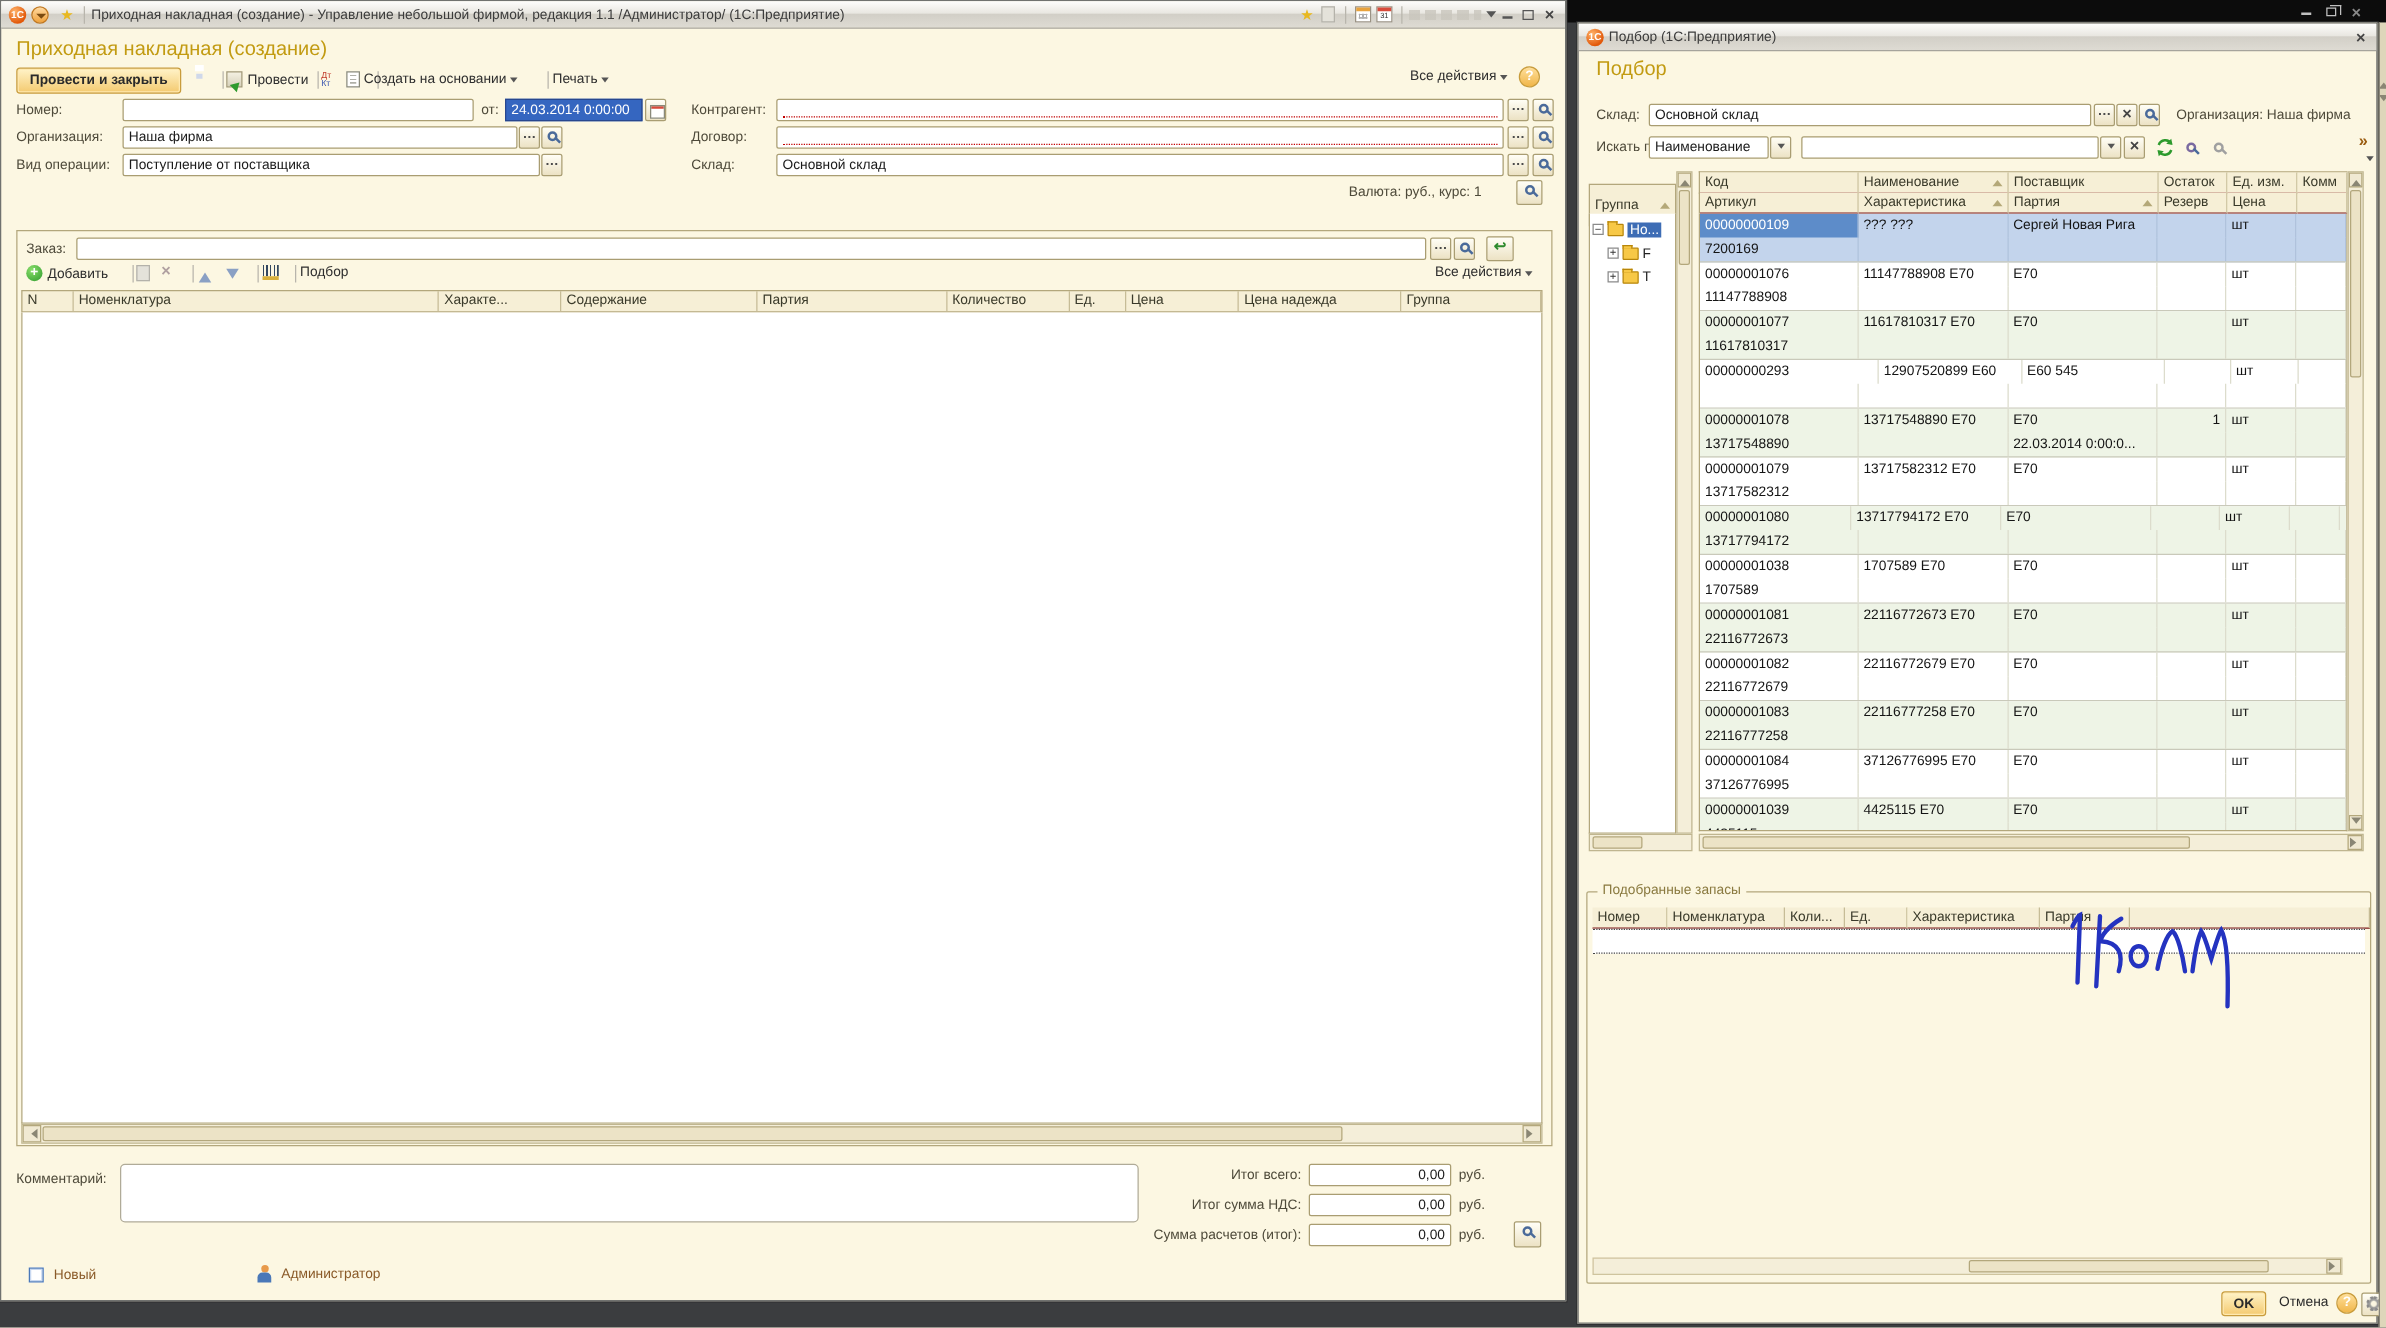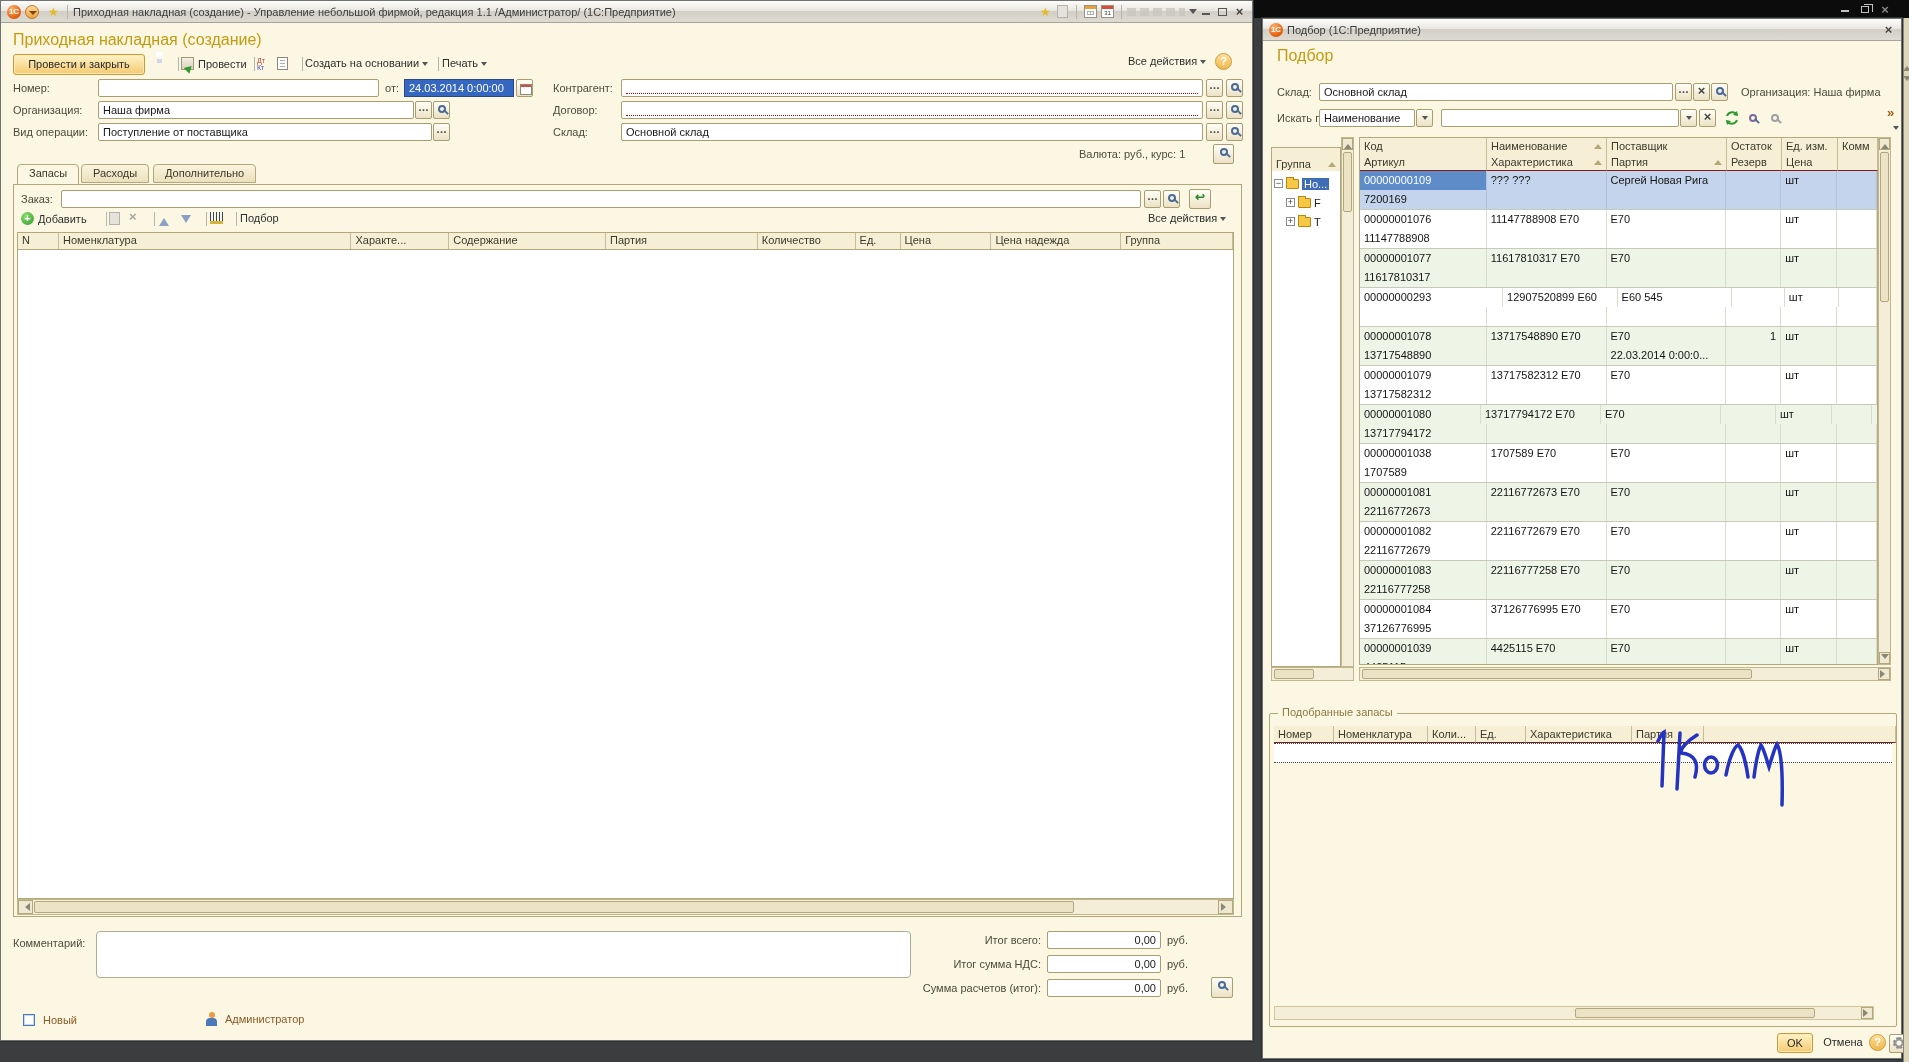--- a/index.html
+++ b/index.html
@@ -43,21 +43,21 @@
   .pg-title { font-size:16px; color:#c29b12; }
   .lbl { color:#4e4a3a; }
   .fld { background:#fff; border:1px solid #a99d72; border-radius:2px; height:18px; font-size:11px; padding:1px 4px; line-height:14px; color:#1a1a1a; overflow:hidden; white-space:nowrap; }
   .req::after { content:""; position:absolute; left:4px; right:4px; bottom:2px; border-bottom:1px dotted #c00000; }
   .sbtn { background:linear-gradient(#fffef6,#ece2c4); border:1px solid #a99d72; border-radius:2px; height:18px; width:17px; text-align:center; color:#4a4a4a; line-height:14px; }
   .dots::after { content:"…"; position:relative; top:-2px; font-weight:bold; }
   .mag { width:8px; height:8px; border:2px solid #4a6a9a; border-radius:50%; position:relative; display:inline-block; margin-top:3px; }
   .mag::after { content:""; position:absolute; width:6px; height:2px; background:#4a6a9a; transform:rotate(45deg); right:-5px; bottom:-2px; }
   .mag.gray, .mag.gray::after { border-color:#a0a0a0; background-color:transparent; }
   .mag.gray::after { background:#a0a0a0; }
-  .ybtn { background:linear-gradient(#fff3c8,#f4ca70); border:1px solid #c89c3c; border-radius:3px; box-shadow:inset 0 0 0 1px #ffe9b0; font-weight:normal; color:#2a2a2a; text-align:center; }
+  .ybtn { background:linear-gradient(#fff3c8,#f4ca70); border:1px solid #c89c3c; border-radius:3px; box-shadow:inset 0 0 0 1px #ffe9b0; font-weight:bold; color:#2a2a2a; text-align:center; }
   .flatbtn { color:#2a2a2a; text-align:center; }
   .help-circle { width:17px; height:17px; border-radius:50%; background:linear-gradient(#ffdf9a,#f0b64a); border:1px solid #c89c3c; color:#fff; font-weight:bold; text-align:center; line-height:15px; }
   .caret-sm { display:inline-block; width:0; height:0; border:3px solid transparent; border-top:4px solid #555; margin-left:3px; position:relative; top:2px; }
   .toolbtn { display:flex; align-items:center; color:#2e2e2e; }
   .flop { width:13px; height:13px; background:#3a6ab8; border-radius:2px; position:relative; }
   .flop::before { content:""; position:absolute; left:3px; bottom:1px; width:7px; height:5px; background:#fff; }
   .flop::after { content:""; position:absolute; left:4px; top:1px; width:5px; height:4px; background:#cfd8ea; }
   .posti { width:13px; height:13px; background:linear-gradient(#f4f0e2,#d8d2bc); border:1px solid #a09878; position:relative; }
   .posti::after { content:""; position:absolute; right:-3px; bottom:-2px; width:0; height:0; border:4px solid transparent; border-left:7px solid #2d9a2d; transform:rotate(-45deg); }
   .dtkt { font-size:7px; line-height:7px; text-align:left; }
@@ -192,21 +192,21 @@
     </div>
   <div class="abs tb-sep" style="left:248px;top:56px;"></div>
   <div class="abs dtkt" style="left:256px;top:56px;">
       <div class="dt">Дт</div>
       <div class="kt">Кт</div>
     </div>
   <div class="abs" style="left:276px;top:56px;">
       <span class="doc-ico" style="display:block;"></span>
     </div>
   <div class="abs tb-sep" style="left:296px;top:56px;"></div>
-  <div class="abs toolbtn" style="left:304px;top:56px;text-align:right;">
+  <div class="abs toolbtn" style="left:290px;top:56px;text-align:right;">
       <span>Создать на основании</span>
       <span class="caret-sm"></span>
     </div>
   <div class="abs tb-sep" style="left:432px;top:56px;"></div>
   <div class="abs toolbtn" style="left:441px;top:56px;">
       <span>Печать</span>
       <span class="caret-sm"></span>
     </div>
 
   <div class="abs lbl" style="left:12px;top:81px;">Номер:</div>
@@ -232,25 +232,20 @@
   <div class="abs fld" style="left:97px;top:122px;width:334px;">Поступление от поставщика</div>
   <div class="abs sbtn dots" style="left:432px;top:122px;"></div>
   <div class="abs lbl" style="left:552px;top:125px;">Склад:</div>
   <div class="abs fld" style="left:620px;top:122px;width:582px;">Основной склад</div>
   <div class="abs sbtn dots" style="left:1205px;top:122px;"></div>
   <div class="abs sbtn" style="left:1225px;top:122px;"><span class="mag"></span></div>
 
   <div class="abs lbl" style="left:1078px;top:147px;">Валюта: руб., курс: 1</div>
   <div class="abs sbtn" style="left:1212px;top:143px;width:21px;height:20px;"><span class="mag"></span></div>
 
-  <div class="abs" style="left:12px;top:163px;width:1229px;height:21px;">
-    <div class="tab on" style="left:4px;">Запасы</div>
-    <div class="tab" style="left:68px;">Расходы</div>
-    <div class="tab" style="left:140px;">Дополнительно</div>
-  </div>
   <div class="abs" style="left:12px;top:183px;width:1229px;height:733px;border:1px solid #b3a77c;background:#fcf7e2;"></div>
 
   <div class="abs lbl" style="left:20px;top:192px;">Заказ:</div>
   <div class="abs fld" style="left:60px;top:189px;width:1080px;"></div>
   <div class="abs sbtn dots" style="left:1143px;top:189px;"></div>
   <div class="abs sbtn" style="left:1162px;top:189px;"><span class="mag"></span></div>
   <div class="abs sbtn back-arrow" style="left:1188px;top:188px;width:22px;height:20px;"></div>
 
   <div class="abs toolbtn" style="left:20px;top:211px;">
       <span class="add-circle" style="margin-right:4px;"></span>

